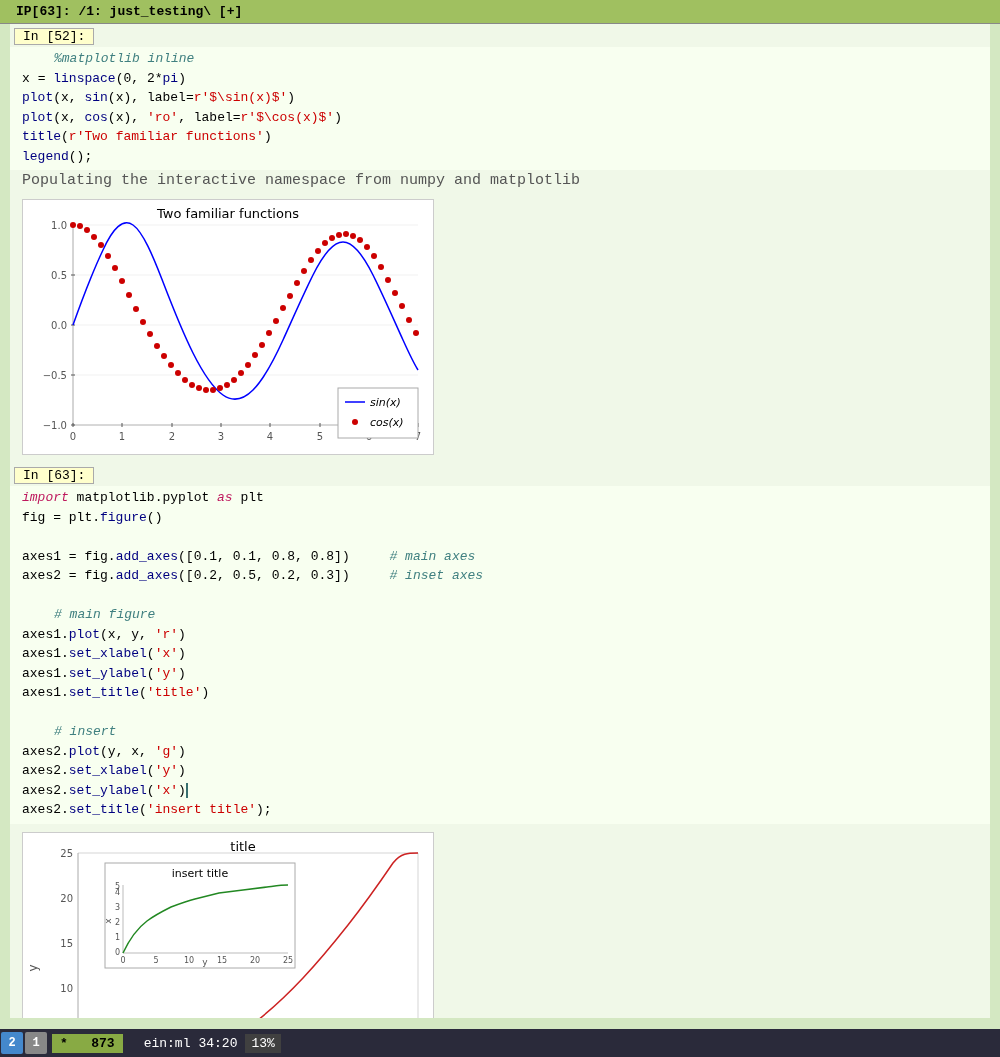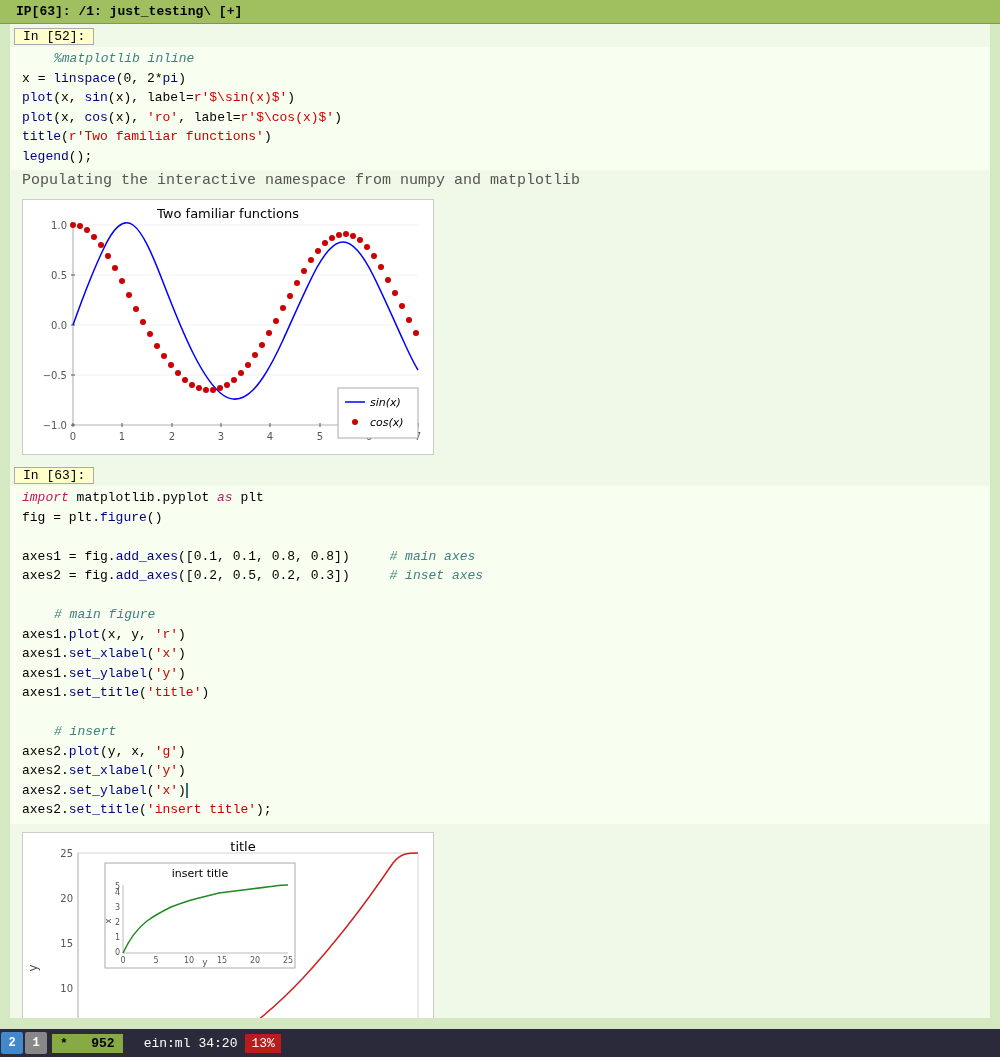--- a/index.html
+++ b/index.html
@@ -141,21 +141,21 @@
       margin-right: 8px;
       margin-left: 21px;
     }
 
     .status-position {
       color: #fff;
       margin-right: 8px;
     }
 
     .status-percent {
-      background-color: #b91c1c;
+      background-color: #404040;
       color: #fff;
       padding: 2px 6px;
     }
 
     svg text {
       font-family: 'DejaVu Sans', Arial, sans-serif;
     }
   </style>
 </head>
 <body>
@@ -408,18 +408,18 @@
 </div>
 
 <div id="status-bar">
   <div class="status-cell-nums">
     <div class="status-num status-num-blue">2</div>
     <div class="status-num status-num-gray">1</div>
   </div>
   <div class="status-mode">
     <span>*</span>
     &nbsp;
-    <span>952</span>
+    <span>873</span>
   </div>
   <div class="status-vim-mode">ein:ml</div>
   <div class="status-position">34:20</div>
   <div class="status-percent">13%</div>
 </div>
 
 </body></html>

